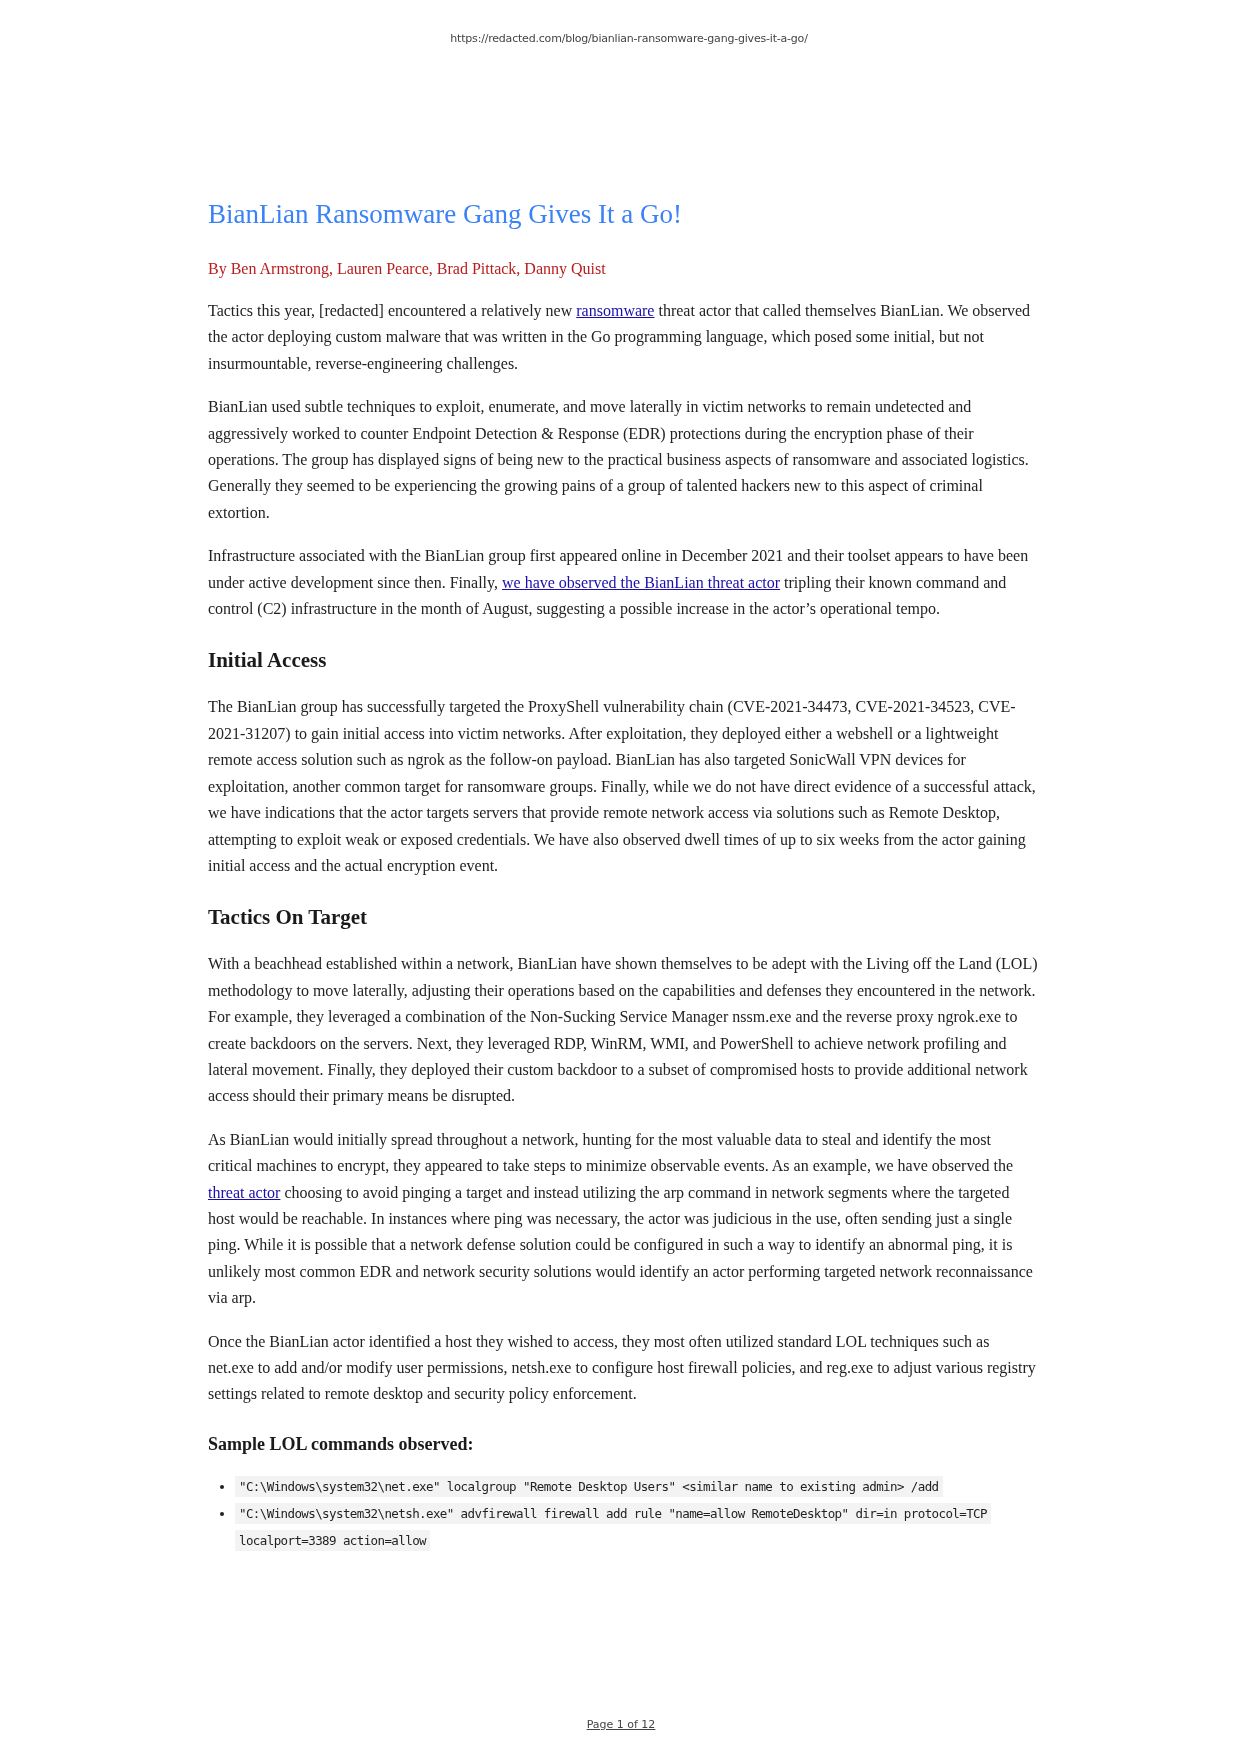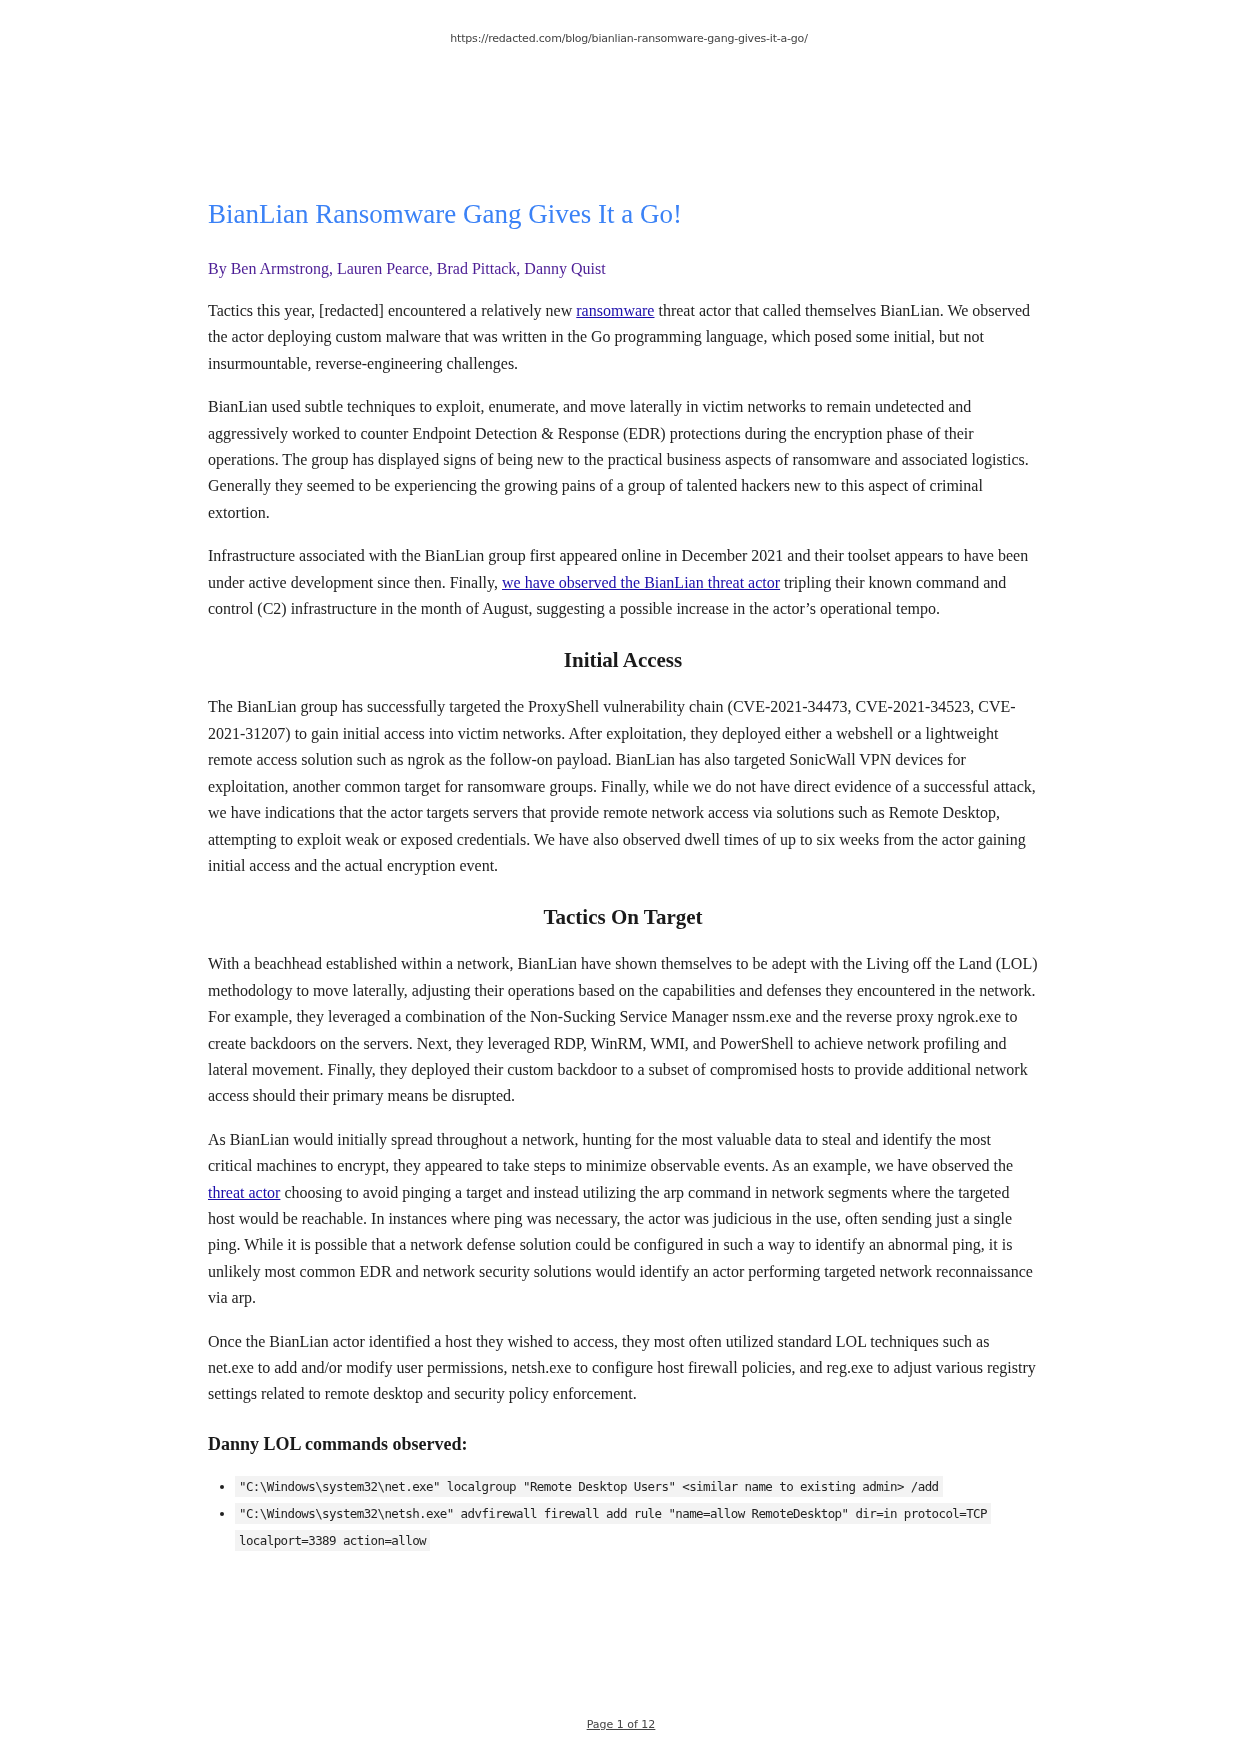--- a/index.html
+++ b/index.html
@@ -14,27 +14,27 @@
     font-family: "DejaVu Sans", sans-serif; font-size: 11px; color: #444; text-decoration: underline;
   }
   .article {
     position: absolute; left: 208px; top: 194px; width: 830px;
     font-family: "Liberation Serif", serif; color: #222;
   }
   h1 {
     font-family: "Liberation Serif", serif; font-size: 27px; font-weight: normal;
     color: #3b82f6; margin: 0 0 24px 0; line-height: 40px;
   }
-  .byline { font-size: 16px; color: #4c1d95; margin: 0 0 18px 0; line-height: 22px; }
+  .byline { font-size: 16px; color: #b91c1c; margin: 0 0 18px 0; line-height: 22px; }
   .meta { font-size: 14px; color: #777; margin: 0 0 14px 0; line-height: 20px; }
   p { font-size: 16px; line-height: 26.4px; margin: 0 0 17px 0; color: #222; }
   a { color: #1a0dab; text-decoration: underline; }
   h2 {
     font-size: 21px; font-weight: bold; color: #1a1a1a;
-    margin: 24px 0 20px 0; line-height: 28px; text-align: center;
+    margin: 24px 0 20px 0; line-height: 28px;
   }
   h3 {
     font-size: 18px; font-weight: bold; color: #1a1a1a;
     margin: 24px 0 18px 0; line-height: 24px;
   }
   ul { margin: 0; padding-left: 27px; }
   li { font-size: 14px; line-height: 26.4px; margin-bottom: 1px; }
   code {
     font-family: "DejaVu Sans Mono", monospace; font-size: 12.5px;
     background: #f3f3f3; padding: 3px 4px; color: #222;
@@ -58,20 +58,20 @@
   <p><span>Infrastructure associated with the BianLian group first appeared online in December 2021 and their toolset appears to have been under active development since then. Finally, </span><a href="#">we have observed the BianLian threat actor</a><span> tripling their known command and control (C2) infrastructure in the month of August, suggesting a possible increase in the actor’s operational tempo.</span></p>
 
   <h2>Initial Access</h2>
   <p>The BianLian group has successfully targeted the ProxyShell vulnerability chain (CVE-2021-34473, CVE-2021-34523, CVE-2021-31207) to gain initial access into victim networks. After exploitation, they deployed either a webshell or a lightweight remote access solution such as ngrok as the follow-on payload. BianLian has also targeted SonicWall VPN devices for exploitation, another common target for ransomware groups. Finally, while we do not have direct evidence of a successful attack, we have indications that the actor targets servers that provide remote network access via solutions such as Remote Desktop, attempting to exploit weak or exposed credentials. We have also observed dwell times of up to six weeks from the actor gaining initial access and the actual encryption event.</p>
 
   <h2>Tactics On Target</h2>
   <p>With a beachhead established within a network, BianLian have shown themselves to be adept with the Living off the Land (LOL) methodology to move laterally, adjusting their operations based on the capabilities and defenses they encountered in the network. For example, they leveraged a combination of the Non-Sucking Service Manager nssm.exe and the reverse proxy ngrok.exe to create backdoors on the servers. Next, they leveraged RDP, WinRM, WMI, and PowerShell to achieve network profiling and lateral movement. Finally, they deployed their custom backdoor to a subset of compromised hosts to provide additional network access should their primary means be disrupted.</p>
   <p><span>As BianLian would initially spread throughout a network, hunting for the most valuable data to steal and identify the most critical machines to encrypt, they appeared to take steps to minimize observable events. As an example, we have observed the </span><a href="#">threat actor</a><span> choosing to avoid pinging a target and instead utilizing the arp command in network segments where the targeted host would be reachable. In instances where ping was necessary, the actor was judicious in the use, often sending just a single ping. While it is possible that a network defense solution could be configured in such a way to identify an abnormal ping, it is unlikely most common EDR and network security solutions would identify an actor performing targeted network reconnaissance via arp.</span></p>
   <p>Once the BianLian actor identified a host they wished to access, they most often utilized standard LOL techniques such as net.exe to add and/or modify user permissions, netsh.exe to configure host firewall policies, and reg.exe to adjust various registry settings related to remote desktop and security policy enforcement.</p>
 
-  <h3>Danny LOL commands observed:</h3>
+  <h3>Sample LOL commands observed:</h3>
   <ul>
     <li><code>"C:\Windows\system32\net.exe" localgroup "Remote Desktop Users" &lt;similar name to existing admin&gt; /add</code></li>
     <li><code>"C:\Windows\system32\netsh.exe" advfirewall firewall add rule "name=allow RemoteDesktop" dir=in protocol=TCP localport=3389 action=allow</code></li>
   </ul>
 </article>
 
 <div class="page-footer">Page 1 of 12</div>
 
 </body></html>

